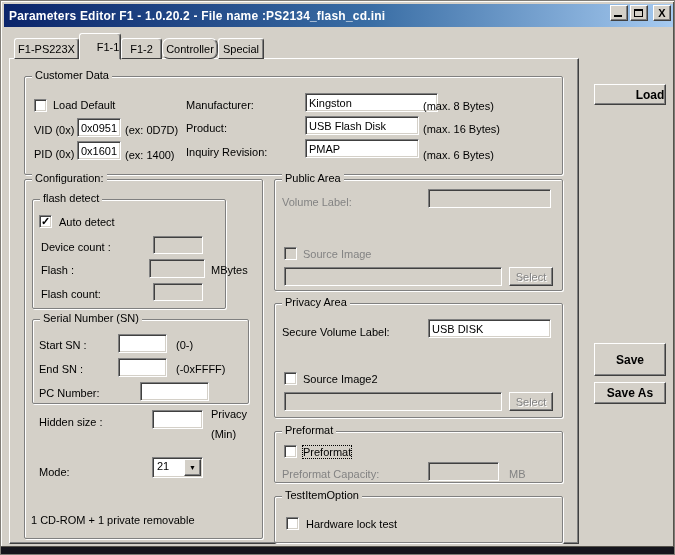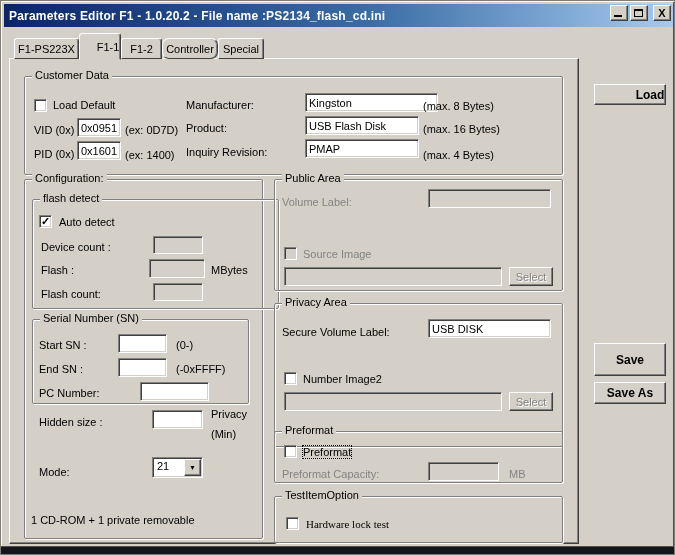--- a/index.html
+++ b/index.html
@@ -102,27 +102,27 @@
   <span class="lbl" style="left:185px;top:98px;">Manufacturer:</span>
   <input class="field" style="left: 304px; top: 92px; width: 133px; height: 19px;" value="Kingston">
   <span class="lbl" style="left:422px;top:99px;">(max. 8 Bytes)</span>
 
   <span class="lbl" style="left:185px;top:121px;">Product:</span>
   <input class="field" style="left: 304px; top: 115px; width: 114px; height: 19px;" value="USB Flash Disk">
   <span class="lbl" style="left:422px;top:122px;">(max. 16 Bytes)</span>
 
   <span class="lbl" style="left:185px;top:145px;">Inquiry Revision:</span>
   <input class="field" style="left: 304px; top: 138px; width: 114px; height: 19px;" value="PMAP">
-  <span class="lbl" style="left:422px;top:148px;">(max. 4 Bytes)</span>
+  <span class="lbl" style="left:422px;top:148px;">(max. 6 Bytes)</span>
 
   <div class="group" style="left:23px;top:178px;width:239px;height:360px;">
     <span class="legend">Configuration:</span>
   </div>
 
-  <div class="group" style="left:31px;top:198px;width:247px;height:110px;">
+  <div class="group" style="left:31px;top:198px;width:194px;height:110px;">
     <span class="legend">flash detect</span>
   </div>
   <span class="cb" style="left:38px;top:214px;">✓</span>
   <span class="lbl" style="left:58px;top:215px;">Auto detect</span>
 
   <span class="lbl" style="left:40px;top:240px;">Device count :</span>
   <input class="field disabled" disabled="" style="left: 152px; top: 235px; width: 50px; height: 18px;" value="">
   <span class="lbl" style="left:40px;top:263px;">Flash :</span>
   <input class="field disabled" disabled="" style="left: 148px; top: 258px; width: 56px; height: 19px;" value="">
   <span class="lbl" style="left:210px;top:263px;">MBytes</span>
@@ -159,43 +159,43 @@
   <div class="group" style="left:273px;top:178px;width:289px;height:112px;">
     <span class="legend">Public Area</span>
   </div>
   <span class="lbl gray" style="left:281px;top:195px;">Volume Label:</span>
   <input class="field disabled" disabled="" style="left: 427px; top: 188px; width: 123px; height: 19px;" value="">
   <span class="cb dis" style="left:283px;top:246px;"></span>
   <span class="lbl gray" style="left:302px;top:247px;">Source Image</span>
   <input class="field disabled" disabled="" style="left: 283px; top: 266px; width: 218px; height: 19px;" value="">
   <button class="btn small disabled" style="left:508px;top:266px;width:44px;height:19px;">Select</button>
 
-  <div class="group" style="left:273px;top:302px;width:289px;height:144px;">
+  <div class="group" style="left:273px;top:302px;width:289px;height:115px;">
     <span class="legend">Privacy Area</span>
   </div>
   <span class="lbl" style="left:281px;top:325px;">Secure Volume Label:</span>
   <input class="field" style="left: 427px; top: 318px; width: 123px; height: 19px;" value="USB DISK">
   <span class="cb" style="left:283px;top:371px;"></span>
-  <span class="lbl" style="left:302px;top:372px;">Number Image2</span>
+  <span class="lbl" style="left:302px;top:372px;">Source Image2</span>
   <input class="field disabled" disabled="" style="left: 283px; top: 391px; width: 218px; height: 19px;" value="">
   <button class="btn small disabled" style="left:508px;top:391px;width:44px;height:19px;">Select</button>
 
   <div class="group" style="left:273px;top:430px;width:289px;height:52px;">
     <span class="legend">Preformat</span>
   </div>
   <span class="cb" style="left:283px;top:444px;"></span>
   <span class="lbl focus-dotted" style="left:302px;top:445px;">Preformat</span>
   <span class="lbl gray" style="left:281px;top:467px;">Preformat Capacity:</span>
   <input class="field disabled" disabled="" style="left: 427px; top: 461px; width: 71px; height: 19px;" value="">
   <span class="lbl gray" style="left:508px;top:467px;">MB</span>
 
   <div class="group" style="left:273px;top:495px;width:289px;height:47px;">
     <span class="legend">TestItemOption</span>
   </div>
   <span class="cb" style="left:285px;top:516px;"></span>
-  <span class="lbl" style="left:305px;top:517px;font-family:Liberation Serif, serif;">Hardware lock test</span>
+  <span class="lbl" style="left:305px;top:517px;">Hardware lock test</span>
 
   <button class="btn" style="left:593px;top:83px;width:72px;height:21px;padding-left:40px;">Load</button>
   <button class="btn" style="left:593px;top:342px;width:72px;height:33px;">Save</button>
   <button class="btn" style="left:593px;top:381px;width:72px;height:22px;">Save As</button>
 
   <div class="bottom-strip"></div>
 </div>
 
 </body></html>

